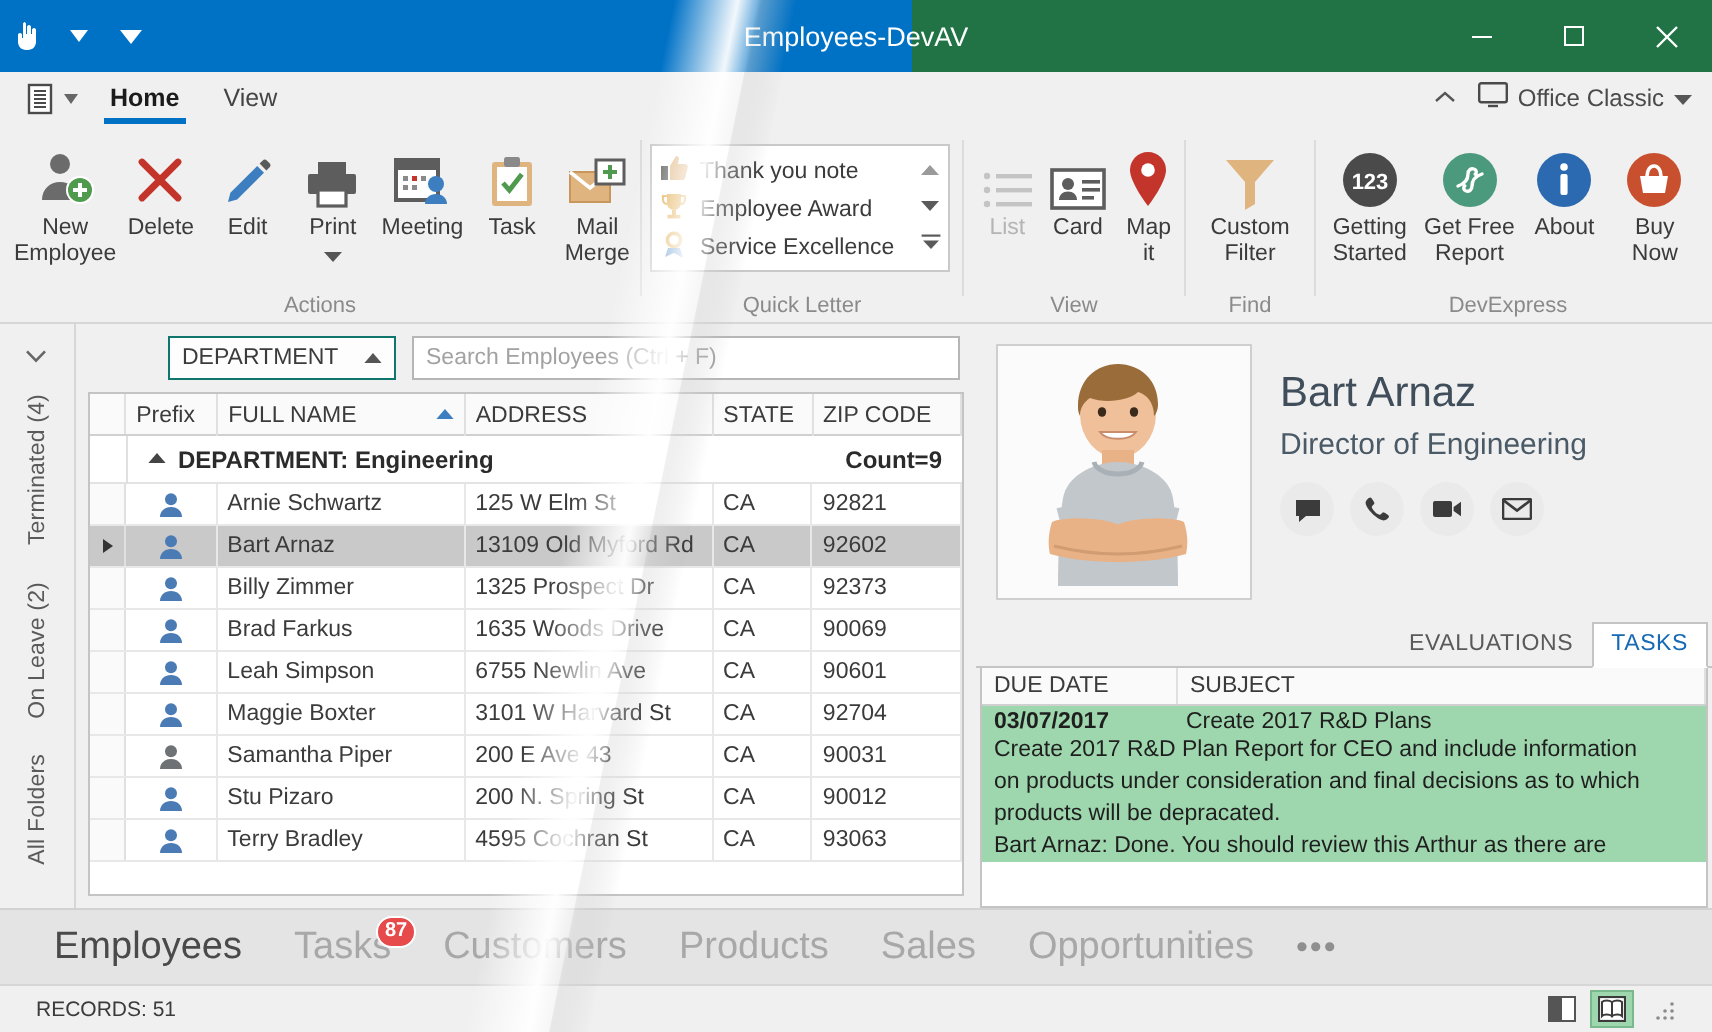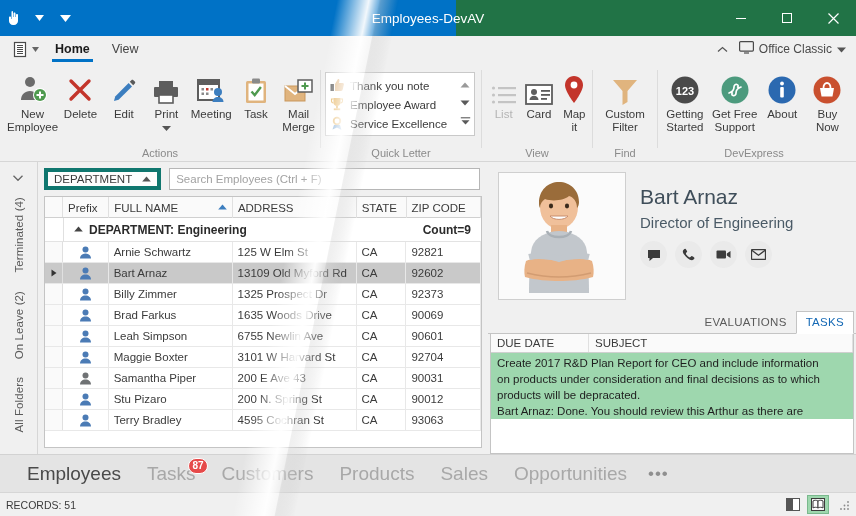--- a/index.html
+++ b/index.html
@@ -110,23 +110,23 @@
                  transform:rotate(90deg); margin-top:6px;}
   .vtab {
     writing-mode:vertical-rl; transform:rotate(180deg);
     font-size:11.5px; color:#5a5a5a; padding:9px 0; letter-spacing:0.1px;
   }
 
   
   .gridpanel { position:absolute; left:38px; top:0; width:450px; height:292px; background:#f0f0f0; }
   .gridtop { height:34px; display:flex; align-items:center; padding:0 8px 0 6px; gap:8px; }
   .deptbtn {
-    height:22px; min-width:114px; background:#fdfdfd; border:4px solid #0f766e;
+    height:22px; min-width:114px; background:#fdfdfd; border:1px solid #0f766e;
     display:flex; align-items:center; justify-content:space-between; padding:0 6px;
-    font-size:11.5px; color:#3b3b3b;
+    font-size:11.5px; color:#3b3b3b;margin-left:40px;
   }
   .deptbtn .caret { font-size:9px; color:#555; margin-left:10px; }
   .searchbox {
     flex:1; height:22px; background:#fff; border:1px solid #b6b6b6;
     display:flex; align-items:center; padding:0 6px; font-size:11.5px; color:#a2a2a2;
   }
   .gridwrap {
     position:absolute; left:6px; top:34px; width:438px; height:252px;
     background:#fff; border:1px solid #c4c4c4; overflow:hidden;
   }
@@ -196,21 +196,21 @@
     font-size:10px; font-weight:bold; border-radius:9px; min-width:16px; height:16px;
     display:flex; align-items:center; justify-content:center; padding:0 3px;
     border:1px solid #fff;
   }
   .navdots { font-size:17px; color:#8f8f8f; padding:0 8px; letter-spacing:1px; line-height:14px; }
 
   
   .statusbar {
     position:absolute; left:0; top:492px; width:856px; height:24px;
     background:#f0f0f0; border-top:1px solid #d6d6d6;
-    display:flex; align-items:center; padding:0 6px;
+    display:flex; align-items:center; padding:0 18px;
     font-size:10.5px; color:#3b3b3b;
   }
   .sb-right { margin-left:auto; display:flex; align-items:center; gap:3px; }
   .sb-btn { width:22px; height:19px; display:flex; align-items:center; justify-content:center; }
   .sb-btn.on { background:#9ed7ae; border:1px solid #7ab98d; }
   .grip { width:12px; height:12px; margin-left:6px; position:relative; }
 
   
   .wipe {
     position:absolute; left:0; top:0; width:856px; height:516px;
@@ -554,21 +554,21 @@
 Started</span>
         </div>
         <div class="bigbtn wide">
           <span class="ico">
             <svg width="30" height="30" viewBox="0 0 30 30">
               <circle cx="15" cy="15" r="13.5" fill="#4c9a7d"></circle>
               <path d="M9 18c3-1 5-3 5-6 0-2 1.5-3 3-2.5 1.3.4 1.5 1.9.6 2.6M21 12c-3 1-5 3-5 6 0 2-1.5 3-3 2.5-1.3-.4-1.5-1.9-.6-2.6" fill="none" stroke="#fff" stroke-width="1.7" stroke-linecap="round"></path>
             </svg>
           </span>
           <span class="lbl">Get Free
-Support</span>
+Report</span>
         </div>
         <div class="bigbtn">
           <span class="ico">
             <svg width="30" height="30" viewBox="0 0 30 30">
               <circle cx="15" cy="15" r="13.5" fill="#2b69b0"></circle>
               <circle cx="15" cy="8.5" r="1.9" fill="#fff"></circle>
               <rect x="13.2" y="12" width="3.6" height="10.5" rx="1" fill="#fff"></rect>
             </svg>
           </span>
           <span class="lbl">About</span>
@@ -855,20 +855,24 @@
           <span>TASKS</span>
         </div>
       </div>
 
       <div class="tasktable">
         <div class="tth">
           <div style="width:98px;">DUE DATE</div>
           <div style="flex:1;">SUBJECT</div>
         </div>
         <div class="taskrow">
+          <div class="tr1">
+            <span class="tdate">03/07/2017</span>
+            <span class="tsubj">Create 2017 R&amp;D Plans</span>
+          </div>
           <div class="tbody">Create 2017 R&amp;D Plan Report for CEO and include information</div>
           <div class="tbody">on products under consideration and final decisions as to which</div>
           <div class="tbody">products will be depracated.</div>
           <div class="tbody">Bart Arnaz: Done. You should review this Arthur as there are</div>
         </div>
       </div>
     </div>
   </div>
 
   <div class="navbar">

